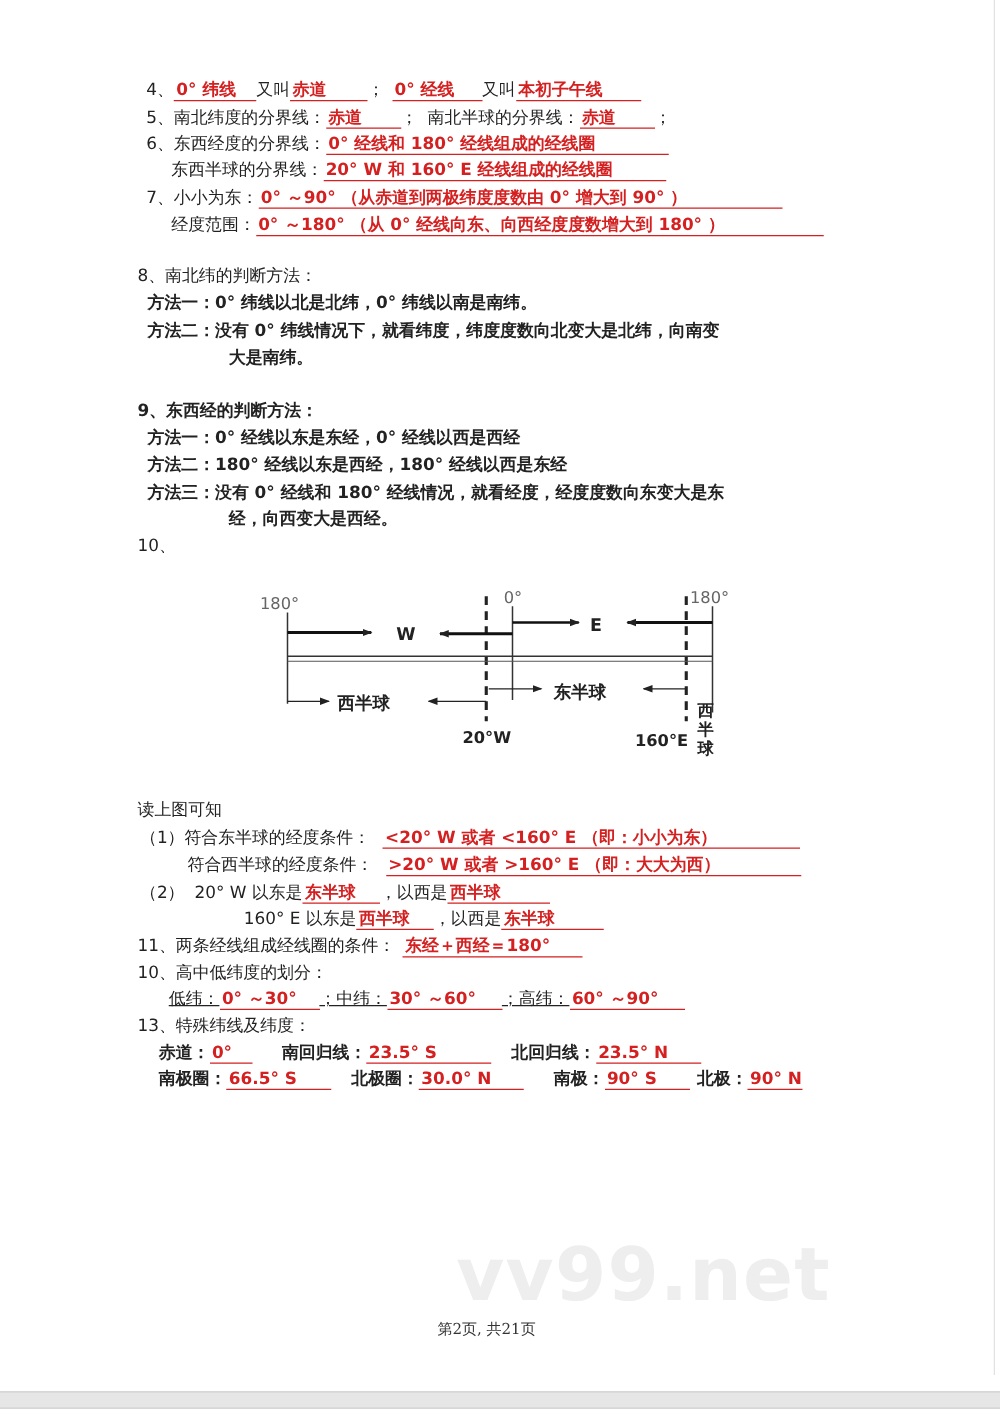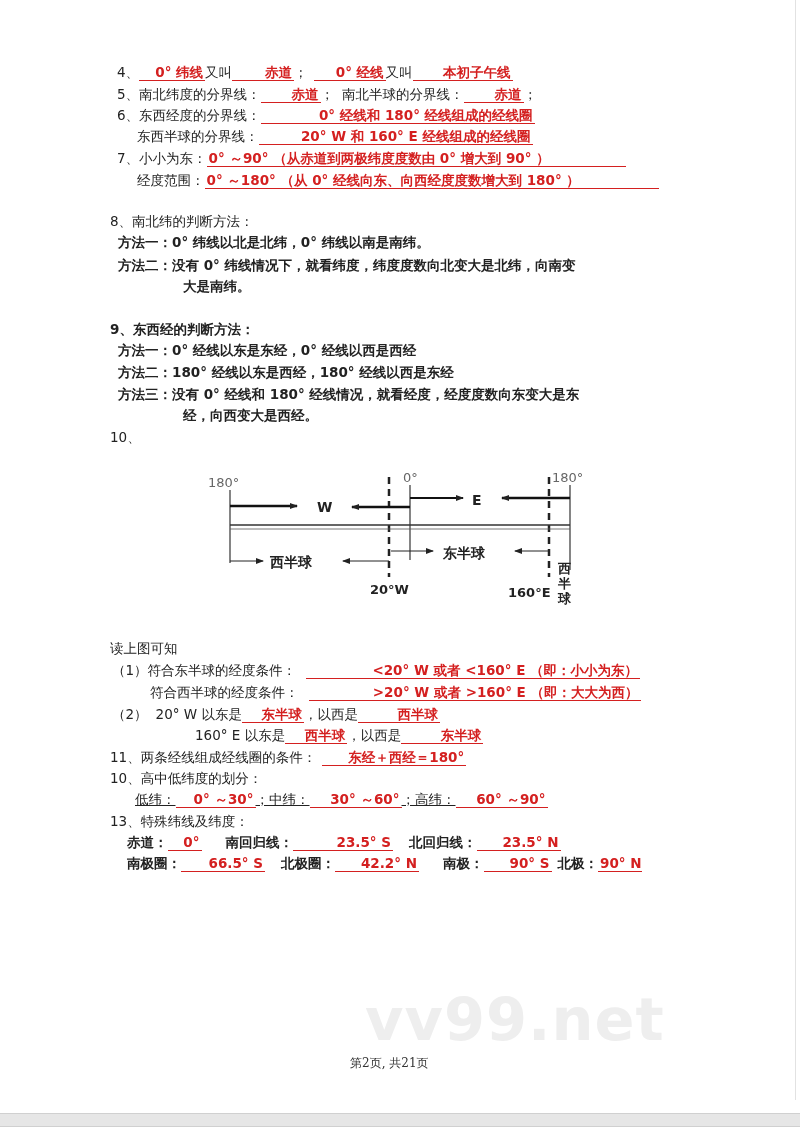--- a/index.html
+++ b/index.html
@@ -3,21 +3,21 @@
 <meta charset="utf-8">
 <style>
   html, body { margin:0; padding:0; }
   body {
     width:800px; height:1137px; background:#ffffff; position:relative; overflow:hidden;
     font-family:"DejaVu Sans","Liberation Sans",sans-serif; color:#222;
   }
   .page-edge { position:absolute; top:0; right:4px; width:1px; height:1100px; background:#e2e2e2; }
   .line { position:absolute; left:0; font-size:13.5px; line-height:18px; white-space:nowrap; }
   .b { font-weight:bold; }
-  .u { display:inline-block; border-bottom:1.3px solid #d42020; text-align:right; color:#d42020; font-weight:bold; padding:0 2px; line-height:16px; }
+  .u { display:inline-block; border-bottom:1.3px solid #d42020; text-align:left; color:#d42020; font-weight:bold; padding:0 2px; line-height:16px; }
   .watermark {
     position:absolute; left:365px; top:985px; font-family:"DejaVu Sans","Liberation Sans",sans-serif;
     font-weight:bold; font-size:59px; color:#eeeeee; letter-spacing:1px;
   }
   .footer { position:absolute; left:350px; top:1055px; font-family:"DejaVu Serif","Liberation Serif",serif; font-size:12px; color:#333; }
   .bottom-bar { position:absolute; left:0; top:1113px; width:800px; height:12px; background:#e6e6e6; border-top:1px solid #d0d0d0; border-bottom:1px solid #d0d0d0; }
   svg text { font-family:"DejaVu Sans","Liberation Sans",sans-serif; }
 </style>
 </head>
 <body>
@@ -133,18 +133,18 @@
 <div class="line" style="top:769px;left:110px;">10、高中低纬度的划分：</div>
 <div class="line" style="top:790px;left:135px;text-decoration:underline;">
   <span>低纬：</span><span class="u" style="width:76px">0° ～30°</span><span>；中纬：</span><span class="u" style="width:88px">30° ～60°</span><span>；高纬：</span><span class="u" style="width:88px">60° ～90°</span>
 </div>
 
 <div class="line" style="top:812px;left:110px;">13、特殊纬线及纬度：</div>
 <div class="line b" style="top:833px;left:127px;">
   <span>赤道：</span><span class="u" style="width:30px">0°</span><span style="margin-left:24px">南回归线：</span><span class="u" style="width:96px">23.5° S</span><span style="margin-left:16px">北回归线：</span><span class="u" style="width:80px">23.5° N</span>
 </div>
 <div class="line b" style="top:854px;left:127px;">
-  <span>南极圈：</span><span class="u" style="width:80px">66.5° S</span><span style="margin-left:16px">北极圈：</span><span class="u" style="width:80px">42.2° N</span><span style="margin-left:24px">南极：</span><span class="u" style="width:64px">90° S</span><span style="margin-left:6px">北极：</span><span class="u" style="width:40px">90° N</span>
+  <span>南极圈：</span><span class="u" style="width:80px">66.5° S</span><span style="margin-left:16px">北极圈：</span><span class="u" style="width:80px">30.0° N</span><span style="margin-left:24px">南极：</span><span class="u" style="width:64px">90° S</span><span style="margin-left:6px">北极：</span><span class="u" style="width:40px">90° N</span>
 </div>
 
 <div class="watermark">vv99.net</div>
 <div class="footer">第2页, 共21页</div>
 <div class="bottom-bar"></div>
 
 </body></html>

